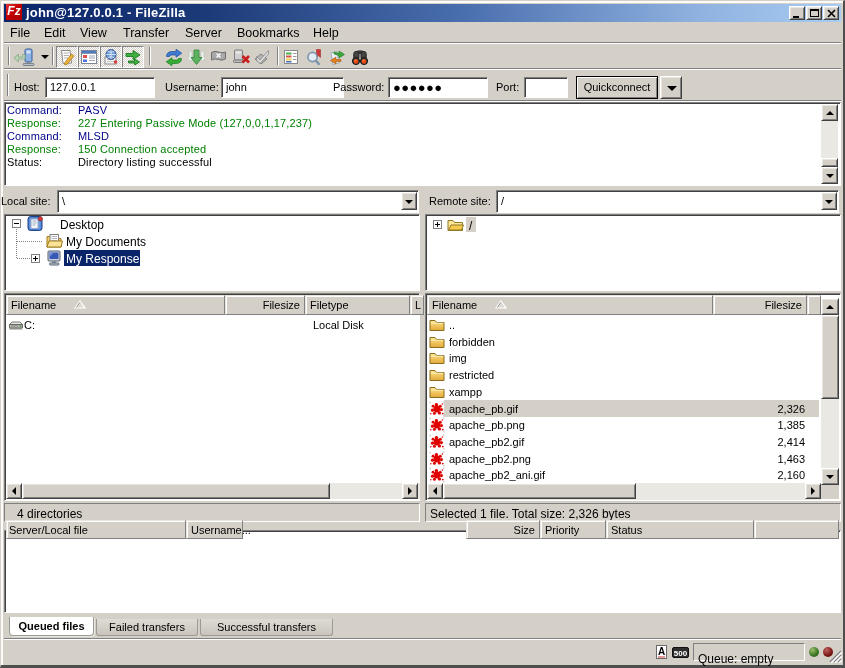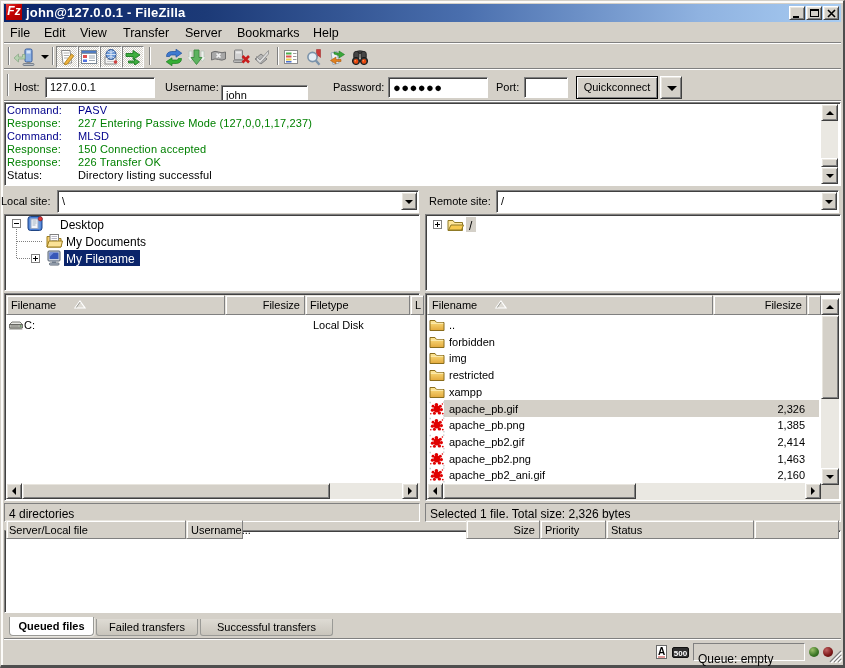--- a/index.html
+++ b/index.html
@@ -147,38 +147,37 @@
 <circle cx="4.3" cy="11.7" r="0.8" fill="#ff9a60"></circle>
 <circle cx="12.3" cy="11.7" r="0.8" fill="#ff9a60"></circle>
 </svg></div>
 <div class="abs hline" style="left:4px;top:68px;width:837px"></div>
 
 <div class="abs" style="left:4px;top:70px;width:837px;height:31px;background:#d4d0c8"></div>
 <div class="abs vline" style="left:7px;top:74px;height:22px"></div>
 <div class="abs" style="left:14px;top:81px">Host:</div>
 <div class="abs sunken white" style="left:45px;top:77px;width:110px;height:21px;padding:3px 4px">127.0.0.1</div>
 <div class="abs" style="left:165px;top:81px">Username:</div>
-<div class="abs sunken white" style="left:221px;top:85px;width:87px;height:21px;padding:3px 4px">john</div>
+<div class="abs sunken white" style="left:221px;top:77px;width:123px;height:21px;padding:3px 4px">john</div>
 <div class="abs" style="left:333px;top:81px">Password:</div>
 <div class="abs sunken white" style="left:388px;top:77px;width:100px;height:21px;padding:1px 4px;font-size:13px;letter-spacing:0.4px;padding-top:2px">●●●●●●</div>
 <div class="abs" style="left:496px;top:81px">Port:</div>
 <div class="abs sunken white" style="left:524px;top:77px;width:44px;height:21px"></div>
 <div class="abs" style="left:576px;top:76px;width:82px;height:23px;border:1px solid #000;background:#d4d0c8;box-shadow:inset 1px 1px 0 #fff,inset -1px -1px 0 #808080;text-align:center;line-height:21px">Quickconnect</div>
 <div class="abs raised" style="left:660px;top:76px;width:22px;height:23px">
     <div class="abs" style="left:6px;top:9px;width:0;height:0;border-left:5px solid transparent;border-right:5px solid transparent;border-top:5px solid #000"></div>
   </div>
 <div class="abs hline" style="left:4px;top:100px;width:837px"></div>
 
 <div class="abs sunken white" style="left:4px;top:102px;width:837px;height:84px"></div>
 <div class="abs" style="left:6px;top:104px;width:815px;height:80px;background:#fff;line-height:13px;letter-spacing:0.15px">
 <div><span style="color:#00008b;display:inline-block;width:72px;padding-left:1px">Command:</span><span style="color:#00008b">PASV</span></div>
 <div><span style="color:#008000;display:inline-block;width:72px;padding-left:1px">Response:</span><span style="color:#008000">227 Entering Passive Mode (127,0,0,1,17,237)</span></div>
 <div><span style="color:#00008b;display:inline-block;width:72px;padding-left:1px">Command:</span><span style="color:#00008b">MLSD</span></div>
 <div><span style="color:#008000;display:inline-block;width:72px;padding-left:1px">Response:</span><span style="color:#008000">150 Connection accepted</span></div>
-<div><span style="color:#008000;display:inline-block;width:72px;padding-left:1px">Response:</span><span style="color:#008000">226 Transfer OK</span></div>
 <div><span style="display:inline-block;width:72px;padding-left:1px">Status:</span><span>Directory listing successful</span></div>
 </div>
 
 <div class="abs" style="left:821px;top:104px;width:17px;height:80px;background:#eae8e2"></div>
 <div class="abs sb" style="left:821px;top:104px;width:17px;height:17px">
     <div class="arrow-up"></div>
   </div>
 <div class="abs sb" style="left:821px;top:158px;width:17px;height:9px"></div>
 <div class="abs sb" style="left:821px;top:167px;width:17px;height:17px">
     <div class="arrow-down"></div>
@@ -224,21 +223,21 @@
       <div class="abs" style="left:3px;top:1px;width:1px;height:5px;background:#000"></div>
     </div>
   <div class="abs" id="ic-mycomp" style="left:40px;top:34px;width:16px;height:16px"><svg width="17" height="16" viewBox="0 0 17 16">
         <rect x="2" y="1" width="12" height="10" rx="1" fill="#c7d0de" stroke="#54606e"></rect>
         <rect x="3.5" y="2.5" width="9" height="6.5" fill="#3858b8"></rect>
         <path d="M3.5 2.5 L8 2.5 L3.5 7 Z" fill="#7490dc"></path>
         <rect x="6" y="11" width="4" height="2" fill="#8a95a5"></rect>
         <rect x="3.5" y="13" width="9.5" height="2" rx="0.8" fill="#c7d0de" stroke="#54606e"></rect>
       </svg></div>
   <div class="abs" style="left:58px;top:34px;width:76px;height:16px;background:#0a246a"></div>
-  <div class="abs" style="left:60px;top:36px;color:#fff">My Filename</div>
+  <div class="abs" style="left:60px;top:36px;color:#fff">My Response</div>
 </div>
 
 <div class="abs sunken white" style="left:425px;top:214px;width:416px;height:77px"></div>
 <div class="abs" id="rtree" style="left:427px;top:216px;width:412px;height:73px;background:#fff">
   <div class="abs" style="left:6px;top:4px;width:9px;height:9px;border:1px solid #808080;background:#fff">
       <div class="abs" style="left:1px;top:3px;width:5px;height:1px;background:#000"></div>
       <div class="abs" style="left:3px;top:1px;width:1px;height:5px;background:#000"></div>
     </div>
   <div class="abs" id="ic-rfolder" style="left:20px;top:1px;width:16px;height:16px"><svg width="17" height="16" viewBox="0 0 17 16">
         <path d="M1 3.5 L6 3.5 L7.5 5.5 L15.5 5.5 L15.5 13.5 L1 13.5 Z" fill="#ffe69a" stroke="#8f7a26"></path>
@@ -480,21 +479,21 @@
   <div class="abs sb" style="left:0px;top:188px;width:16px;height:16px">
       <div class="arrow-left"></div>
     </div>
   <div class="abs sb" style="left:378px;top:188px;width:16px;height:16px">
       <div class="arrow-right"></div>
     </div>
   <div class="abs sb" style="left:16px;top:188px;width:193px;height:16px"></div>
   <div class="abs" style="left:394px;top:190px;width:18px;height:14px;background:#d4d0c8"></div>
 </div>
 
-<div class="abs sunken1 st12" style="left:4px;top:503px;width:416px;height:19px;background:#d4d0c8;padding:3px 4px">4 directories</div>
+<div class="abs sunken1 st12" style="left:4px;top:503px;width:416px;height:19px;background:#d4d0c8;padding:3px 12px">4 directories</div>
 <div class="abs sunken1 st12" style="left:425px;top:503px;width:416px;height:19px;background:#d4d0c8;padding:3px 4px">Selected 1 file. Total size: 2,326 bytes</div>
 
 <div class="abs sunken white" style="left:4px;top:530px;width:837px;height:83px"></div>
 <div class="abs" id="queuehdr" style="left:6px;top:520px;width:833px;height:36px">
   <div class="abs hdrbtn" style="left:0;top:0;width:180px;height:19px;padding:3px 2px">Server/Local file</div>
   <div class="abs hdrbtn" style="left:180px;top:0;width:57px;height:19px;padding:3px 4px">Username...</div>
   <div class="abs hdrbtn" style="left:460px;top:0;width:74px;height:19px;padding:3px 4px;text-align:right">Size</div>
   <div class="abs hdrbtn" style="left:534px;top:0;width:66px;height:19px;padding:3px 4px">Priority</div>
   <div class="abs hdrbtn" style="left:600px;top:0;width:148px;height:19px;padding:3px 4px">Status</div>
   <div class="abs hdrbtn" style="left:748px;top:0;width:85px;height:19px"></div>

